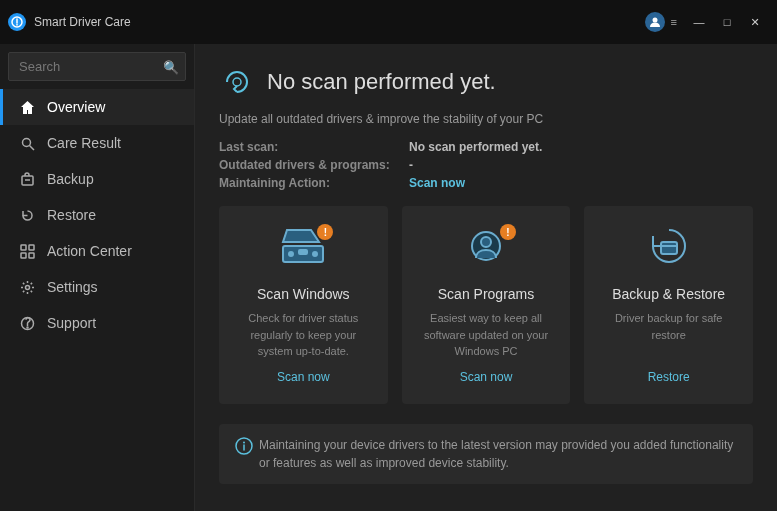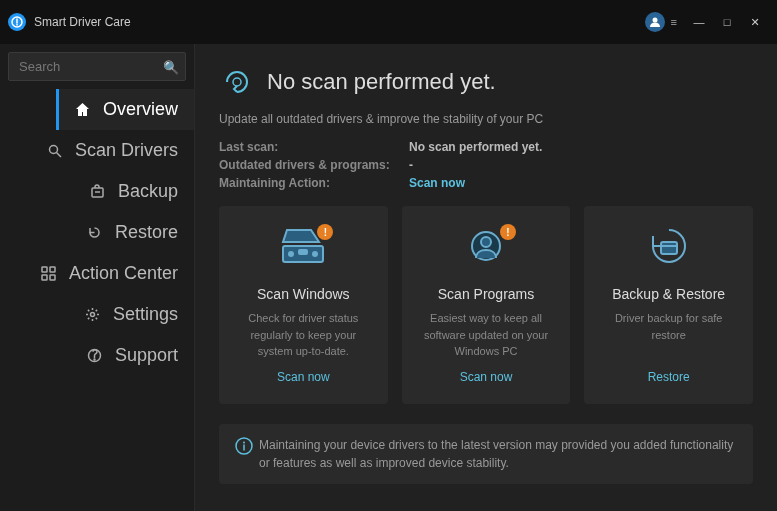--- a/index.html
+++ b/index.html
@@ -83,21 +83,20 @@
     }
 
     
     .sidebar {
       width: 195px;
       background: #1c1c1c;
       display: flex;
       flex-direction: column;
       flex-shrink: 0;
       border-right: 1px solid #2a2a2a;
-      align-items: flex-end;
     }
     .search-box {
       margin: 8px;
       position: relative;
     }
     .search-input {
       width: 100%;
       background: #2a2a2a;
       border: 1px solid #3a3a3a;
       color: #ccc;
@@ -118,21 +117,21 @@
       cursor: pointer;
       font-size: 13px;
     }
 
     .nav-item {
       display: flex;
       align-items: center;
       gap: 12px;
       padding: 10px 16px;
       cursor: pointer;
-      font-size: 18px;
+      font-size: 14px;
       color: #bbb;
       border-left: 3px solid transparent;
     }
     .nav-item.active {
       background: #252525;
       color: #fff;
       border-left-color: #2196F3;
     }
     .nav-icon {
       width: 16px;
@@ -336,21 +335,21 @@
       <span>Overview</span>
     </div>
 
     <div class="nav-item">
       <span class="nav-icon">
         <svg width="15" height="15" viewBox="0 0 15 15" fill="none" stroke="currentColor" stroke-width="1.5">
           <circle cx="6.5" cy="6.5" r="4"></circle>
           <line x1="9.5" y1="9.5" x2="14" y2="14"></line>
         </svg>
       </span>
-      <span>Scan Drivers</span>
+      <span>Care Result</span>
     </div>
 
     <div class="nav-item">
       <span class="nav-icon">
         <svg width="15" height="15" viewBox="0 0 15 15" fill="none" stroke="currentColor" stroke-width="1.5">
           <rect x="2" y="4" width="11" height="9" rx="1"></rect>
           <path d="M5 4V3a2 2 0 0 1 4 0v1"></path>
           <line x1="5" y1="8" x2="10" y2="8"></line>
         </svg>
       </span>

